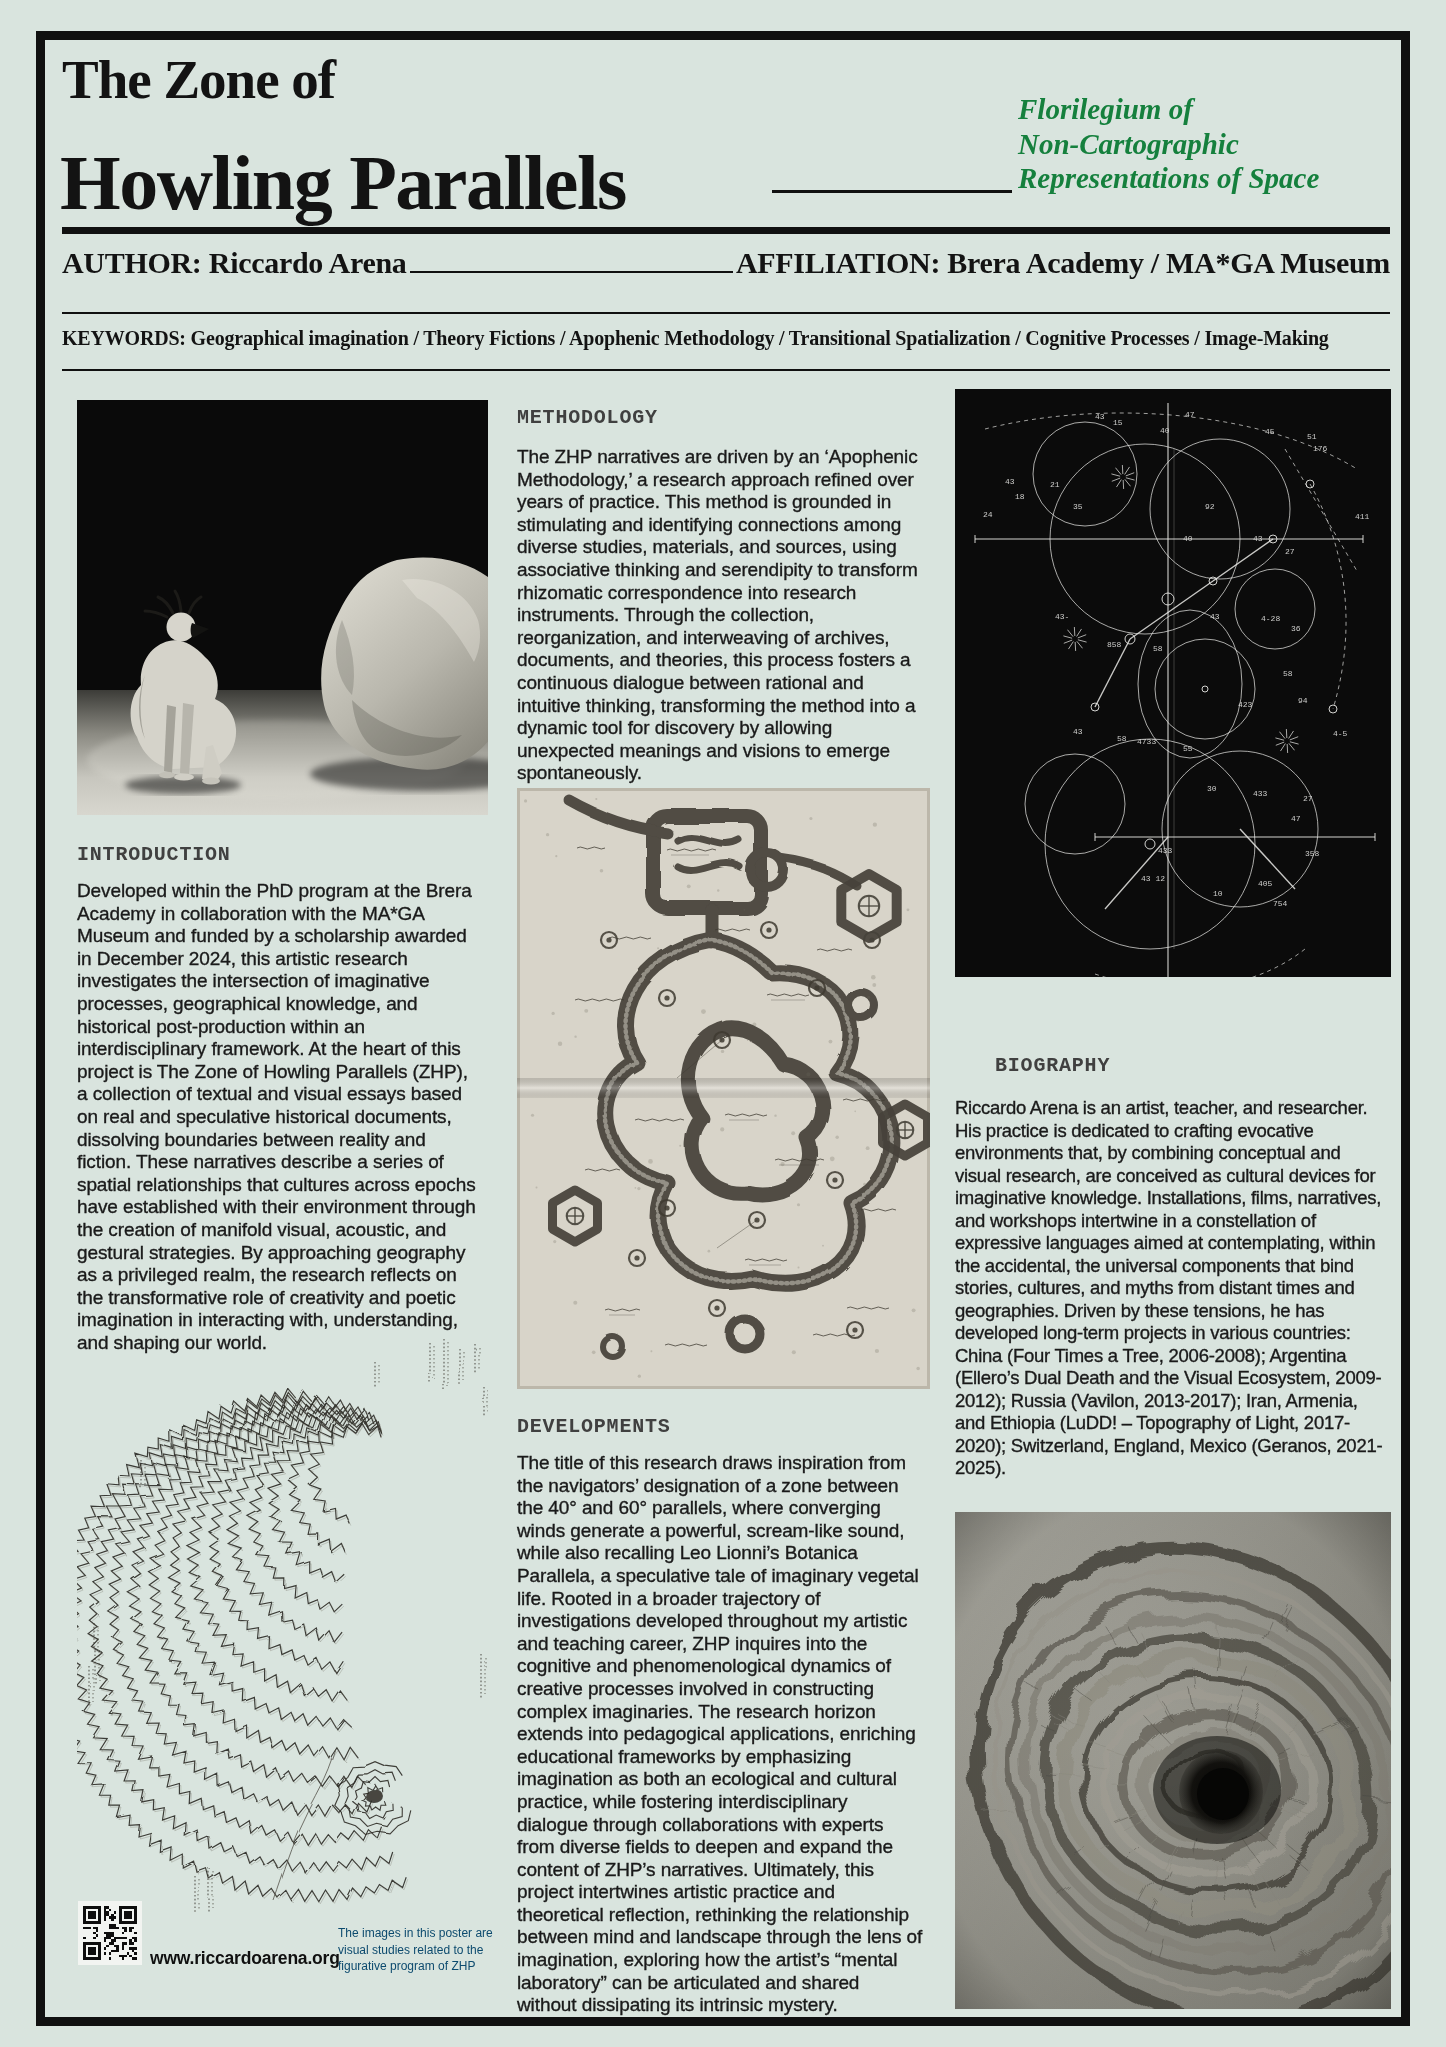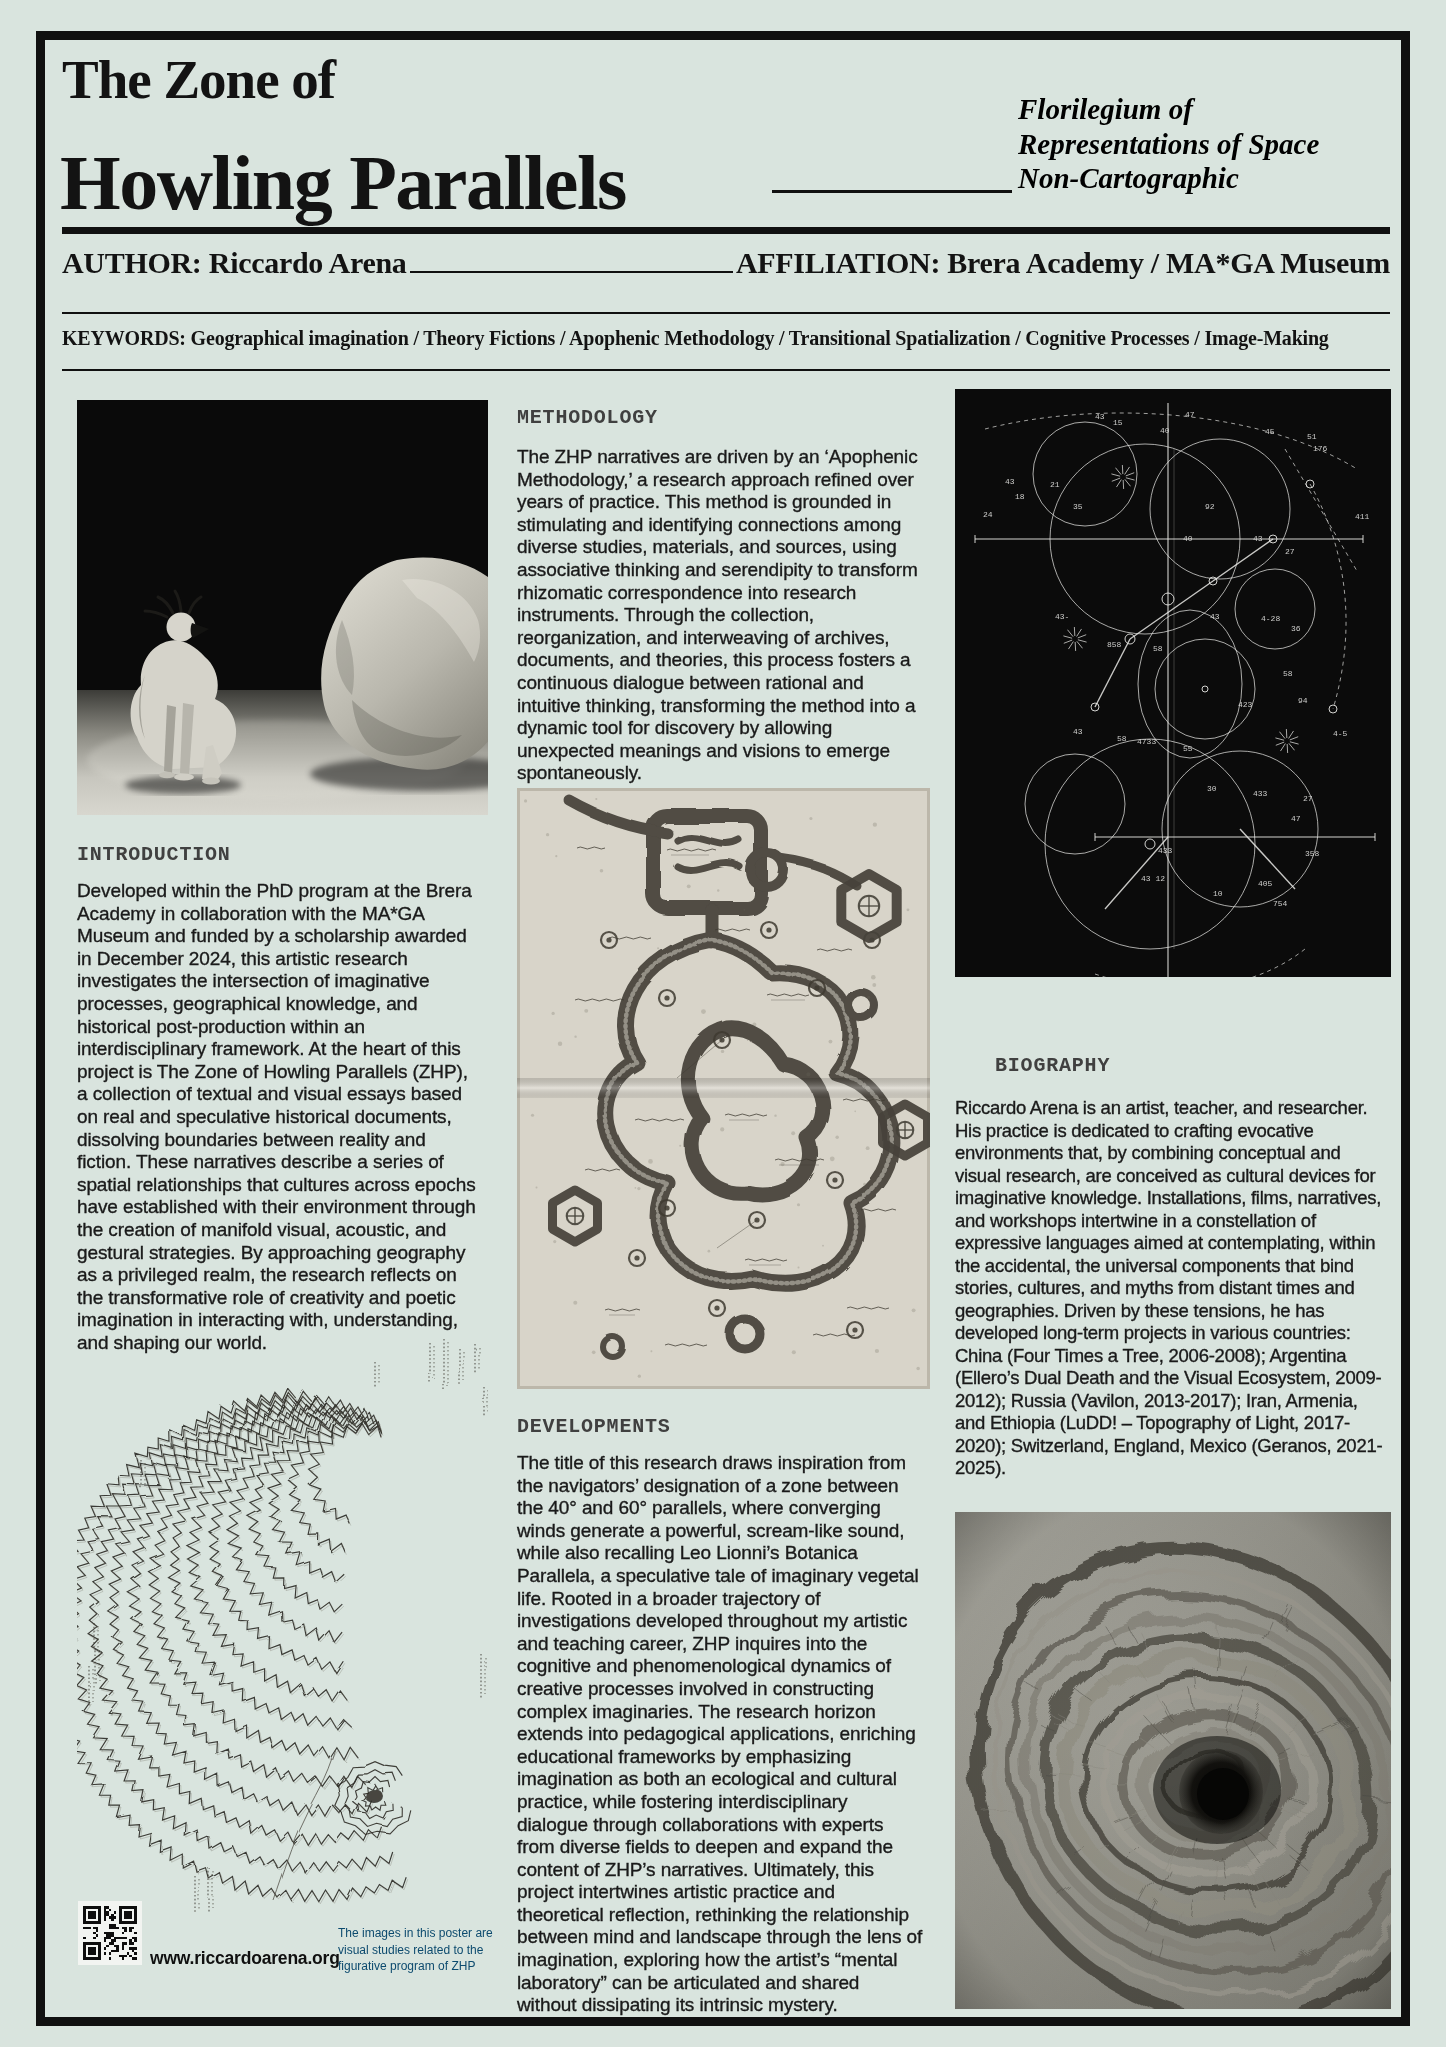--- a/index.html
+++ b/index.html
@@ -3,21 +3,21 @@
 <meta charset="utf-8">
 <style>
   html,body{margin:0;padding:0;background:#d9e4de;}
   .page{position:relative;width:1446px;height:2047px;background:#d9e4de;overflow:hidden;
         font-family:"Liberation Sans",sans-serif;color:#171717;}
   .frame{position:absolute;left:36px;top:31px;right:36px;bottom:21px;border:9px solid #101010;pointer-events:none;}
   .abs{position:absolute;}
   .serif{font-family:"Liberation Serif",serif;}
   .title1{left:62px;top:52px;font-weight:bold;font-size:55px;line-height:56px;letter-spacing:-1px;color:#131313;}
   .title2{left:60px;top:102px;font-weight:bold;font-size:78px;line-height:82px;letter-spacing:-1.5px;color:#131313;margin-top:40px;}
-  .subtitle{left:1018px;top:92px;width:380px;font-weight:bold;font-style:italic;font-size:29px;line-height:34.5px;color:#000000;}
+  .subtitle{left:1018px;top:92px;width:380px;font-weight:bold;font-style:italic;font-size:29px;line-height:34.5px;color:#15803d;}
   .rule{background:#101010;}
   .author-row{left:62px;top:246px;width:1328px;display:flex;align-items:flex-end;
               font-weight:bold;font-size:30px;letter-spacing:-0.3px;color:#131313;white-space:nowrap;}
   .author-fill{flex:1;border-bottom:2.5px solid #101010;margin:0 3px 7px 3px;height:1px;}
   .keywords{left:62px;top:327px;width:1328px;font-weight:bold;font-size:20px;letter-spacing:-0.2px;color:#131313;white-space:nowrap;}
   .h2{font-family:Liberation Mono, monospace;font-weight:bold;font-size:20px;line-height:34px;letter-spacing:0.8px;color:#404040;}
   .body{font-size:19px;line-height:22.6px;letter-spacing:-0.1px;color:#1a1a1a;-webkit-text-stroke:0.35px;}
   .body.bio{font-size:18.5px;line-height:22.5px;letter-spacing:-0.25px;}
   .figure{overflow:hidden;}
   .figure svg{display:block;}
@@ -28,22 +28,22 @@
 <body>
 
 <div class="page">
   <div class="frame"></div>
 
   <div class="abs serif title1">The Zone of</div>
   <div class="abs serif title2">Howling Parallels</div>
   <div class="abs rule" style="left:772px;top:190px;width:240px;height:2.5px;"></div>
   <div class="abs serif subtitle">
     <div>Florilegium of</div>
+    <div>Non-Cartographic</div>
     <div>Representations of Space</div>
-    <div>Non-Cartographic</div>
   </div>
   <div class="abs rule" style="left:62px;top:227px;width:1328px;height:7px;"></div>
 
   <div class="abs serif author-row">
     <span>AUTHOR:</span>&nbsp;<span>Riccardo Arena</span>
     <span class="author-fill"></span>
     <span>AFFILIATION:</span>&nbsp;<span>Brera Academy / MA*GA Museum</span>
   </div>
 
   <div class="abs rule" style="left:62px;top:312px;width:1328px;height:2px;"></div>

